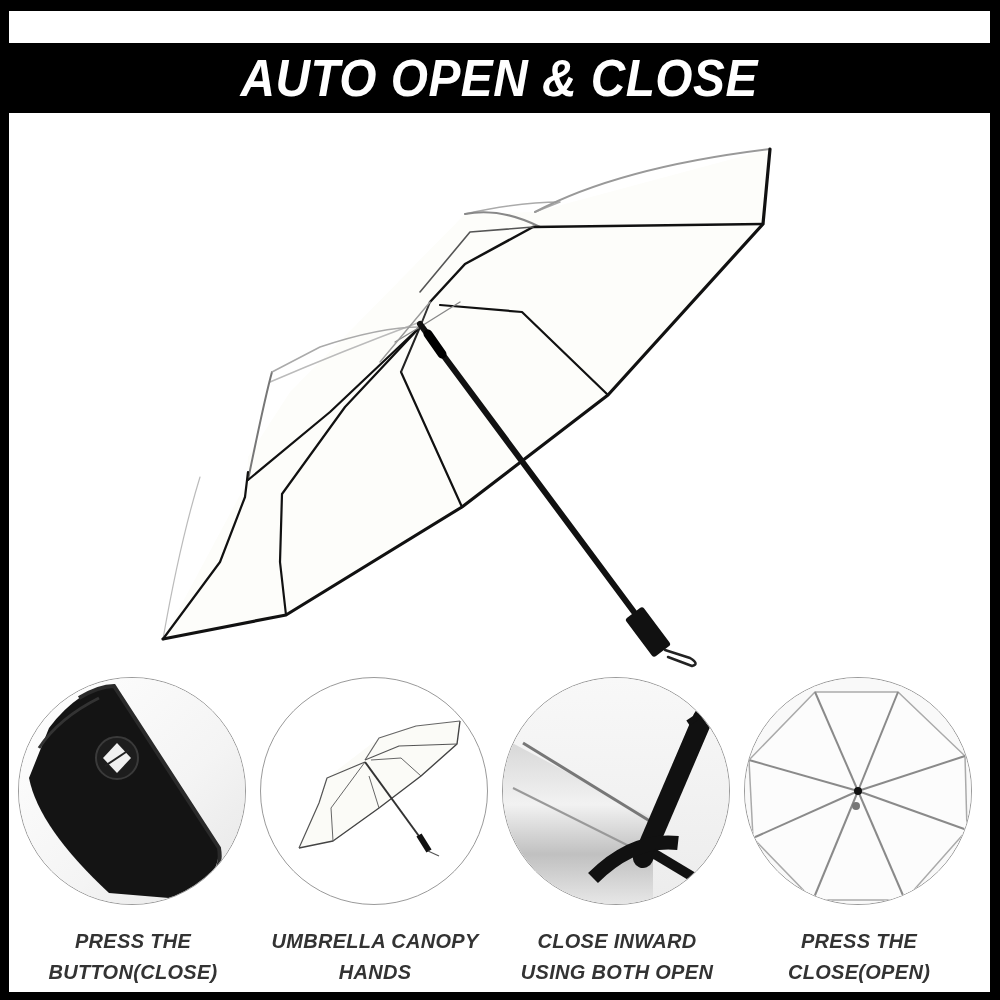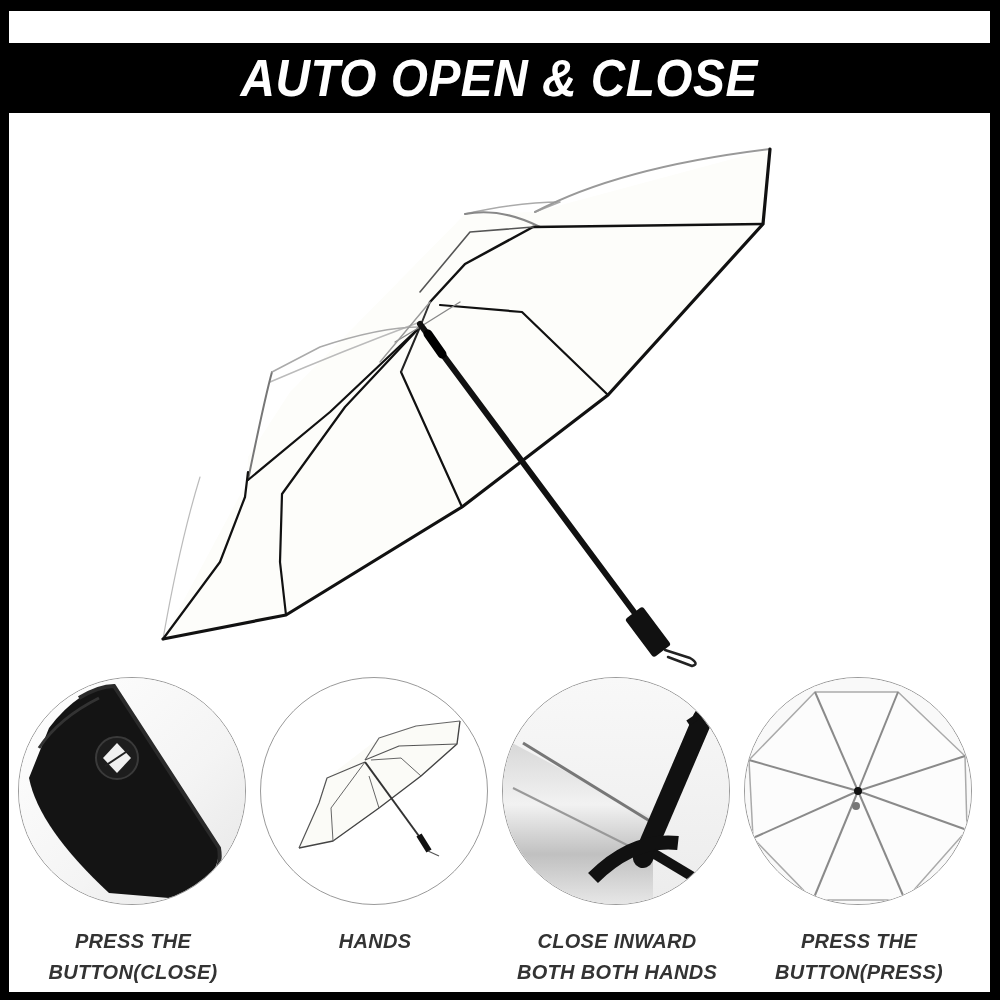--- a/index.html
+++ b/index.html
@@ -97,20 +97,21 @@
         <polyline points="160,98 140,80 110,82" stroke="#666" stroke-width="1"></polyline>
         <polyline points="118,130 108,98" stroke="#666" stroke-width="1"></polyline>
         <polyline points="72,163 70,130 104,84" stroke="#666" stroke-width="1"></polyline>
         <polyline points="38,170 58,125 66,100 104,84" stroke="#555" stroke-width="1.2"></polyline>
         <line x1="104" y1="84" x2="163" y2="165" stroke="#333" stroke-width="2"></line>
         <line x1="158" y1="157" x2="168" y2="173" stroke="#111" stroke-width="6"></line>
         <path d="M167,173 L178,178" stroke="#555" stroke-width="1.2"></path>
       </svg>
     </div>
     <div class="label">
+      <span>UMBRELLA CANOPY</span>
       <span>HANDS</span>
     </div>
   </div>
 
   <div class="step" style="left:490px;">
     <div class="circle">
       <svg viewBox="0 0 226 226" xmlns="http://www.w3.org/2000/svg">
         <defs>
           <linearGradient id="bg3" x1="0" y1="0" x2="0" y2="1">
             <stop offset="0" stop-color="#f8f8f8"></stop>
@@ -128,21 +129,21 @@
         <path d="M20,65 L150,145" stroke="#777" stroke-width="3" fill="none"></path>
         <path d="M10,110 L140,175" stroke="#999" stroke-width="2" fill="none"></path>
         <path d="M140,180 L200,40" stroke="#111" stroke-width="20" fill="none" stroke-linecap="round"></path>
         <path d="M185,45 L200,35" stroke="#111" stroke-width="6" fill="none"></path>
         <path d="M90,200 Q130,160 175,165" stroke="#111" stroke-width="14" fill="none"></path>
         <path d="M150,175 L200,205" stroke="#111" stroke-width="10" fill="none"></path>
       </svg>
     </div>
     <div class="label">
       <span>CLOSE INWARD</span>
-      <span>BOTH BOTH HANDS</span>
+      <span>USING BOTH OPEN</span>
     </div>
   </div>
 
   <div class="step" style="left:732px;">
     <div class="circle">
       <svg viewBox="0 0 226 226" xmlns="http://www.w3.org/2000/svg" fill="none">
         <rect width="226" height="226" fill="#f9f9f9"></rect>
         <polygon points="70,14 153,14 220,78 222,152 160,222 68,222 8,160 4,82" stroke="#aaa" stroke-width="1.5" fill="#fcfcfc"></polygon>
         <g stroke="#8a8a8a" stroke-width="2">
           <line x1="113" y1="113" x2="70" y2="14"></line>
@@ -153,17 +154,17 @@
           <line x1="113" y1="113" x2="68" y2="222"></line>
           <line x1="113" y1="113" x2="8" y2="160"></line>
           <line x1="113" y1="113" x2="4" y2="82"></line>
         </g>
         <circle cx="113" cy="113" r="4" fill="#111"></circle>
         <circle cx="111" cy="128" r="4" fill="#777"></circle>
       </svg>
     </div>
     <div class="label">
       <span>PRESS THE</span>
-      <span>BUTTON(PRESS)</span>
+      <span>CLOSE(OPEN)</span>
     </div>
   </div>
 
 </div>
 
 </body></html>

